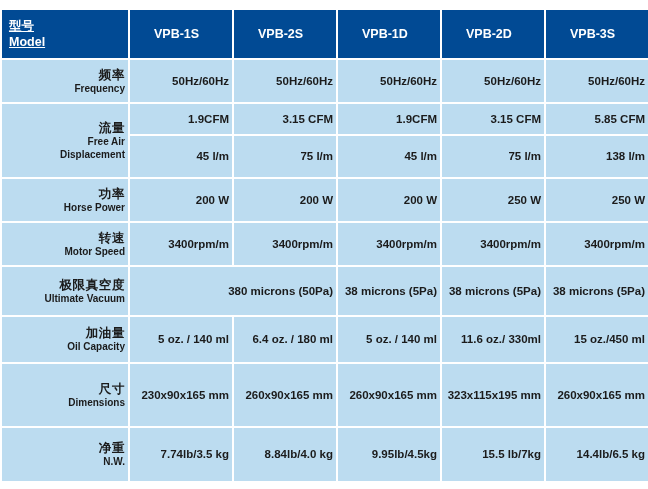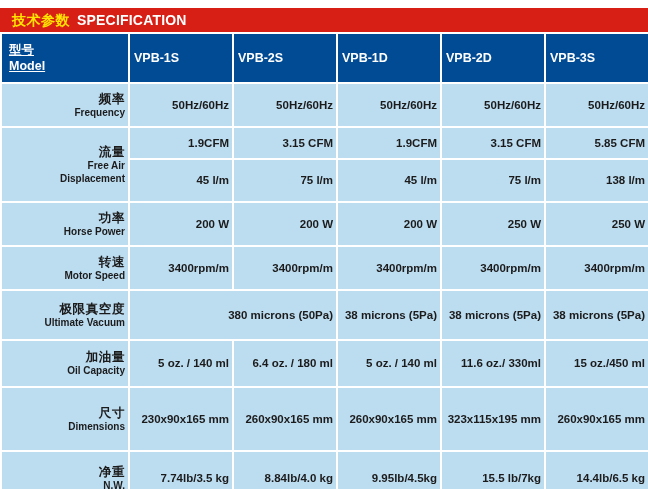--- a/index.html
+++ b/index.html
@@ -74,21 +74,21 @@
   col.c-model { width: 102px; }
 
   
   tr.head td {
     background: #014a94;
     color: #ffffff;
     font-size: 12.5px;
     font-weight: bold;
     height: 44px;
     text-align: left;
-    padding-left: 4px;
+    padding-left: 24px;
     line-height: 1.3;
   }
   tr.head td.model-label {
     padding-left: 7px;
     text-decoration: underline;
   }
   tr.head .cn { display: block; }
   tr.head .en { display: block; }
 
   
@@ -115,24 +115,20 @@
   .h-vac      { height: 44px; }
   .h-oil      { height: 41px; }
   .h-dim      { height: 58px; }
   .h-nw       { height: 49px; }
 </style>
 </head>
 <body>
 
 <div id="spec-sheet">
 
-  <div class="title-bar">
-    <span class="title-cn">技术参数</span>
-    <span class="title-en">SPECIFICATION</span>
-  </div>
 
   <table class="spec">
     <colgroup>
       <col class="c-label">
       <col class="c-model">
       <col class="c-model">
       <col class="c-model">
       <col class="c-model">
       <col class="c-model">
     </colgroup>

